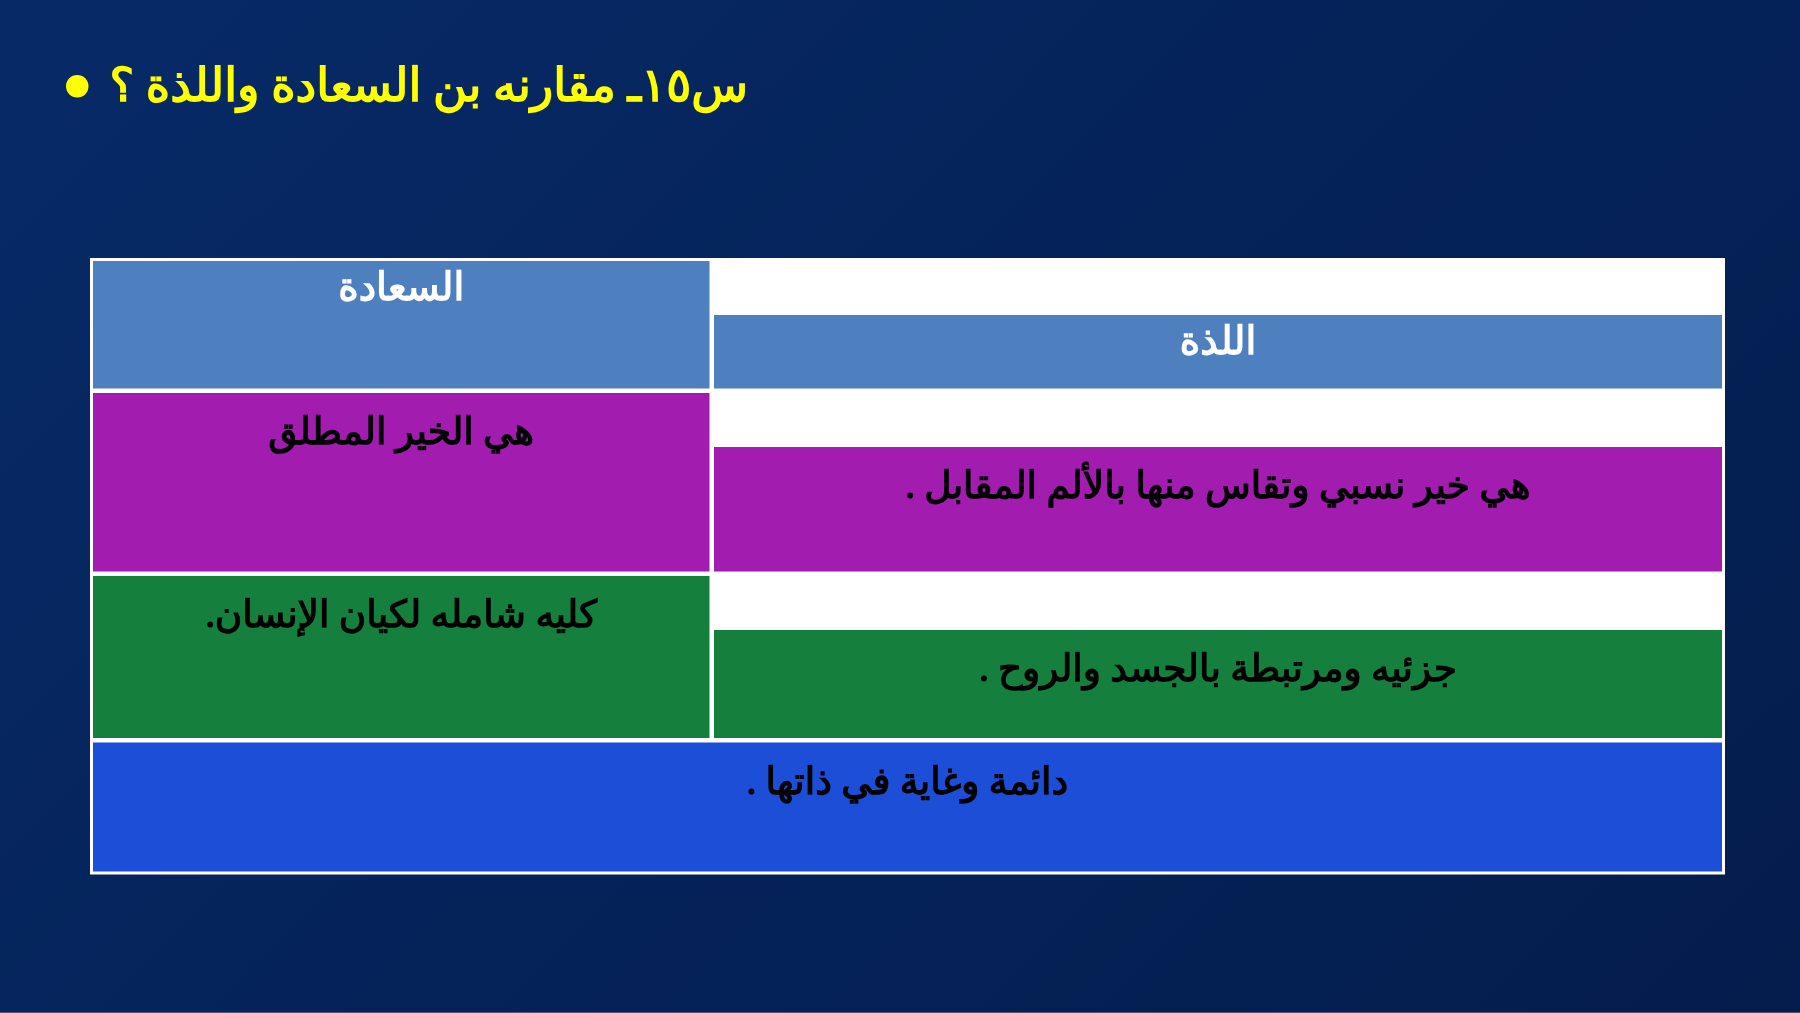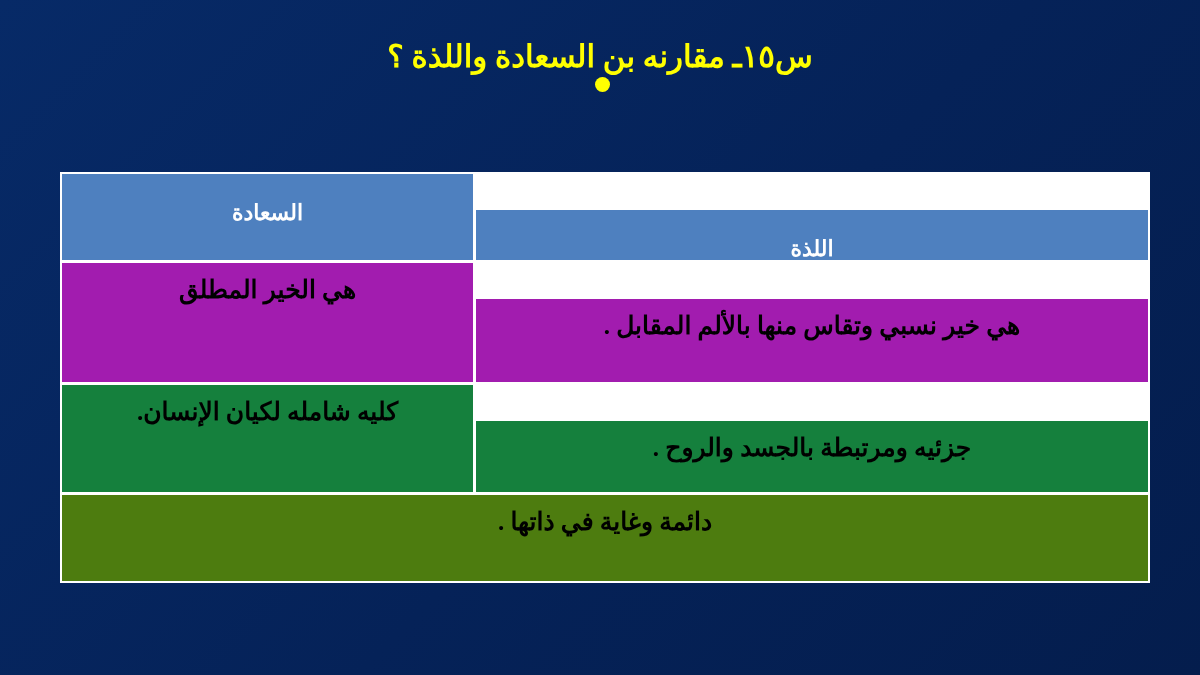--- a/index.html
+++ b/index.html
@@ -21,23 +21,24 @@
     background: linear-gradient(135deg, #072a67 0%, #052258 55%, #041d4d 100%);
   }
 
   
   .title-row {
     position: absolute;
     top: 38px;
     right: 40px;
     left: 40px;
     display: flex;
-    flex-direction: column;
+    flex-direction: row;
     justify-content: flex-end;
     align-items: center;
+    gap: 14px;
   }
   .title-bullet {
     width: 15px;
     height: 15px;
     border-radius: 50%;
     background: #ffff00;
     flex: 0 0 auto;
     margin-left: 4px;
   }
   .title-text {
@@ -82,35 +83,35 @@
     word-wrap: break-word;
   }
   
   .col-a { flex: 0 0 672px; margin-top: 36px; }
   .col-b { flex: 1 1 auto; }
 
   .trow.header { height: 86px; }
   .trow.header .tcell {
     background: #4e80bf;
     color: #ffffff;
-    font-size: 22px;
+    font-size: 26px;
     display: flex;
     align-items: flex-start;
     justify-content: center;
-    padding-top: 24px;
+    padding-top: 0;
   }
 
   .trow.r1 { height: 122px; }
   .trow.r1 .tcell { background: #a21caf; }
 
   .trow.r2 { height: 109px; }
   .trow.r2 .tcell { background: #15803d; }
 
   .trow.r3 { height: 88px; }
-  .trow.r3 .tcell { background: #4d7c0f; }
+  .trow.r3 .tcell { background: #1d4ed8; }
 
   .cell-inner {
     display: block;
     text-align: center;
   }
   .trow.r1 .col-b .cell-inner,
   .trow.r2 .col-b .cell-inner,
   .trow.r3 .col-b .cell-inner { text-align: center; }
 </style>
 </head>

